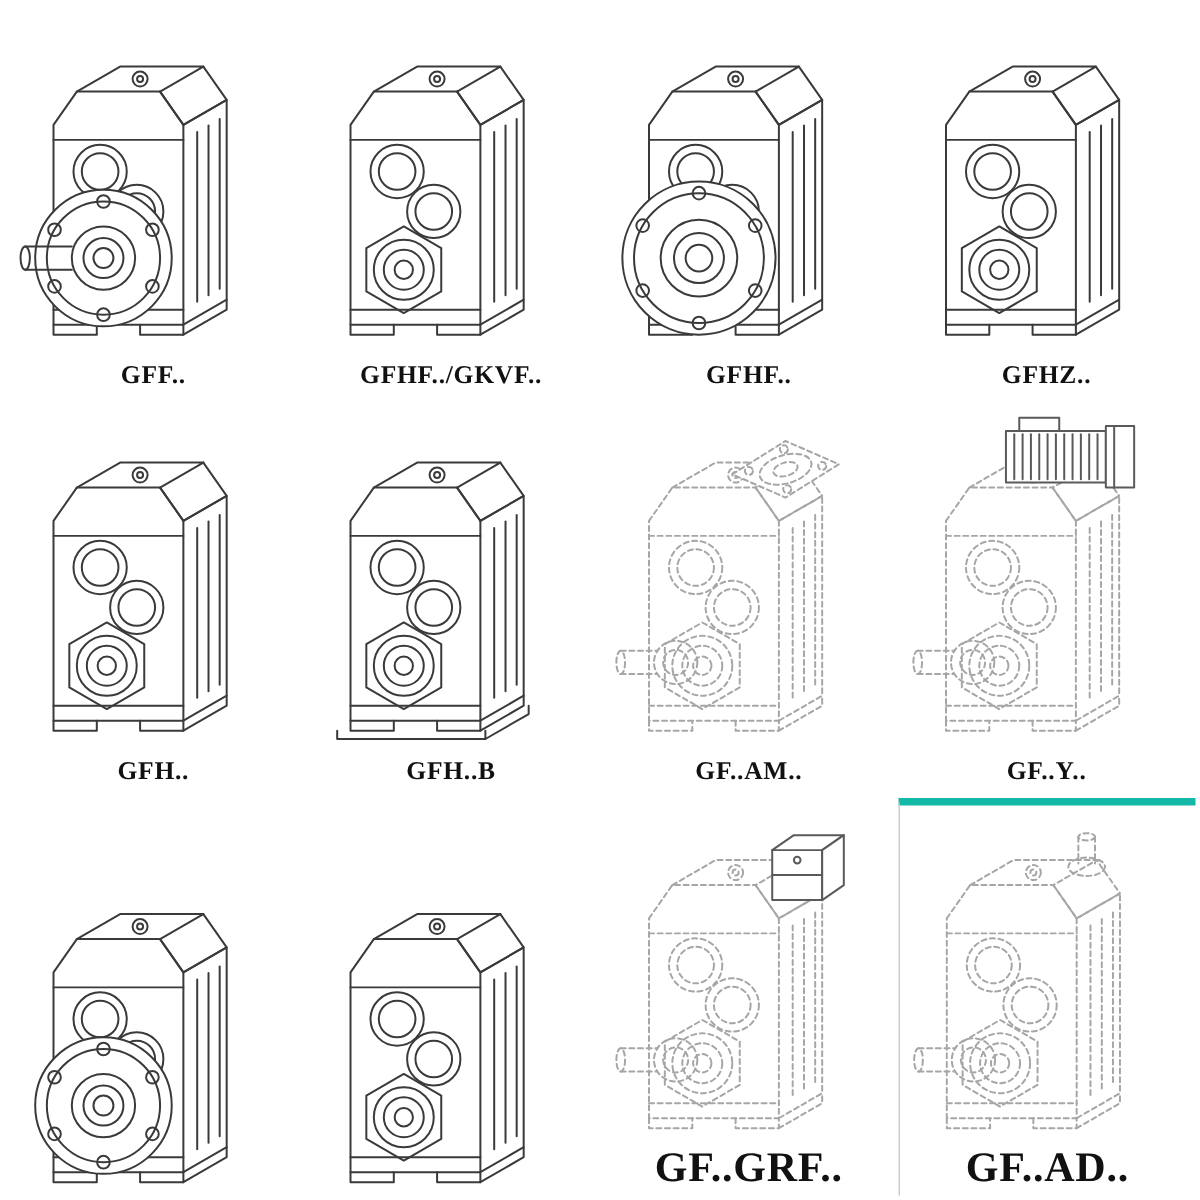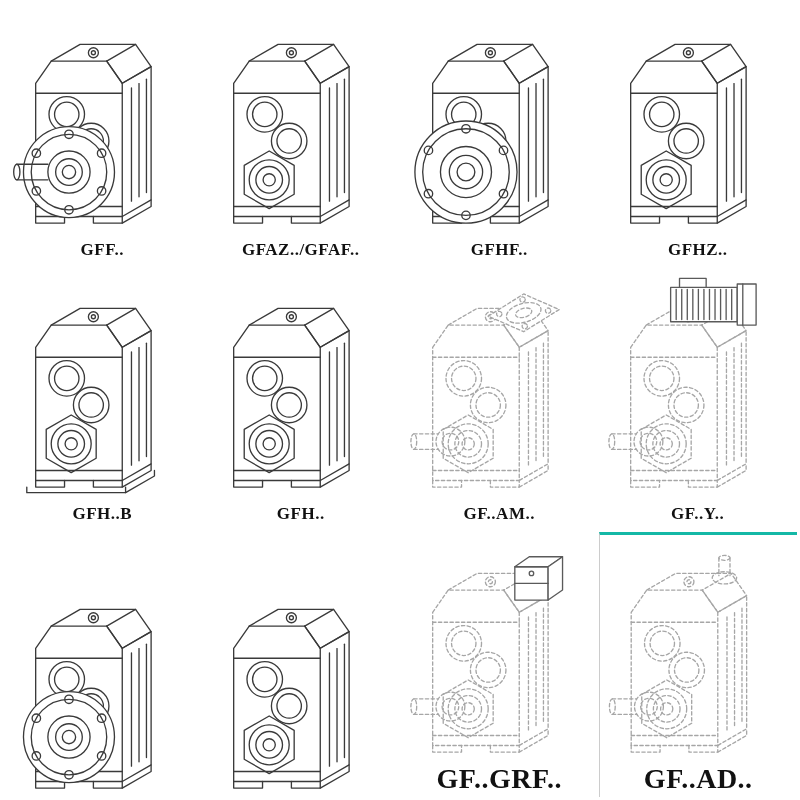--- a/index.html
+++ b/index.html
@@ -12,21 +12,21 @@
   .cell{
     display:flex;flex-direction:column;align-items:center;justify-content:flex-end;
     margin:0;min-width:0;min-height:0;box-sizing:border-box;padding:2px 0 0 0;
   }
   .cell svg{flex:1 1 auto;width:96%;max-height:222px;}
   .label{
     height:36px;display:flex;align-items:center;justify-content:center;
     font-weight:700;font-size:17px;letter-spacing:.5px;color:#111;white-space:nowrap;
   }
   
-  .cell:nth-child(12){border-left:1px solid #cccccc;border-top:3px solid #14b8a6;}
+  .cell:nth-child(12){border-left:1px solid #cccccc;border-top:5px solid #14b8a6;}
   .cell:nth-child(11) .label,.cell:nth-child(12) .label{font-size:28px;}
 </style>
 </head>
 <body>
 
 <main class="page">
 
   <figure class="cell">
     <svg viewBox="0 0 160 200" preserveAspectRatio="xMidYMid meet">
         <g fill="none" stroke="#3a3a3a" stroke-width="1.2" stroke-linejoin="round" stroke-linecap="round">
@@ -88,21 +88,21 @@
           <circle cx="48" cy="94" r="16"></circle>
           <circle cx="48" cy="94" r="11"></circle>
           <circle cx="70" cy="118" r="16"></circle>
           <circle cx="70" cy="118" r="11"></circle>
           <path d="M74.5,166.0 L52.0,179.0 L29.5,166.0 L29.5,140.0 L52.0,127.0 L74.5,140.0 Z"></path>
           <circle cx="52" cy="153" r="18"></circle>
           <circle cx="52" cy="153" r="12"></circle>
           <circle cx="52" cy="153" r="5.5"></circle>
         </g>
       </svg>
-    <figcaption class="label">GFAZ../GFAF..</figcaption>
+    <figcaption class="label">GFHF../GKVF..</figcaption>
   </figure>
 
   <figure class="cell">
     <svg viewBox="0 0 160 200" preserveAspectRatio="xMidYMid meet">
         <g fill="none" stroke="#3a3a3a" stroke-width="1.2" stroke-linejoin="round" stroke-linecap="round">
           <path d="M20,66 L34,46 L84,46 L98,66 L98,186 L20,186 Z"></path>
           <path d="M34,46 L60,31 L110,31 L84,46"></path>
           <path d="M84,46 L98,66 L124,51 L110,31"></path>
           <path d="M98,66 L124,51 L124,171 L98,186"></path>
           <line x1="106.3" y1="70.2" x2="106.3" y2="172.2"></line>
@@ -185,55 +185,55 @@
           <path d="M72,186 L72,192 L98,192 L98,186"></path>
           <path d="M98,192 L124,177 L124,171"></path>
           <circle cx="48" cy="94" r="16"></circle>
           <circle cx="48" cy="94" r="11"></circle>
           <circle cx="70" cy="118" r="16"></circle>
           <circle cx="70" cy="118" r="11"></circle>
           <path d="M74.5,166.0 L52.0,179.0 L29.5,166.0 L29.5,140.0 L52.0,127.0 L74.5,140.0 Z"></path>
           <circle cx="52" cy="153" r="18"></circle>
           <circle cx="52" cy="153" r="12"></circle>
           <circle cx="52" cy="153" r="5.5"></circle>
+        </g>
+      </svg>
+    <figcaption class="label">GFH..</figcaption>
+  </figure>
+
+  <figure class="cell">
+    <svg viewBox="0 0 160 200" preserveAspectRatio="xMidYMid meet">
+        <g fill="none" stroke="#3a3a3a" stroke-width="1.2" stroke-linejoin="round" stroke-linecap="round">
+          <path d="M20,66 L34,46 L84,46 L98,66 L98,186 L20,186 Z"></path>
+          <path d="M34,46 L60,31 L110,31 L84,46"></path>
+          <path d="M84,46 L98,66 L124,51 L110,31"></path>
+          <path d="M98,66 L124,51 L124,171 L98,186"></path>
+          <line x1="106.3" y1="70.2" x2="106.3" y2="172.2"></line>
+          <line x1="113.1" y1="66.3" x2="113.1" y2="168.3"></line>
+          <line x1="119.8" y1="62.4" x2="119.8" y2="164.4"></line>
+          <line x1="20" y1="75" x2="98" y2="75"></line>
+          <line x1="20" y1="177" x2="98" y2="177"></line>
+          <circle cx="72" cy="38.5" r="4.5"></circle>
+          <circle cx="72" cy="38.5" r="1.8"></circle>
+          <path d="M20,186 L20,192 L46,192 L46,186"></path>
+          <path d="M72,186 L72,192 L98,192 L98,186"></path>
+          <path d="M98,192 L124,177 L124,171"></path>
+          <circle cx="48" cy="94" r="16"></circle>
+          <circle cx="48" cy="94" r="11"></circle>
+          <circle cx="70" cy="118" r="16"></circle>
+          <circle cx="70" cy="118" r="11"></circle>
+          <path d="M74.5,166.0 L52.0,179.0 L29.5,166.0 L29.5,140.0 L52.0,127.0 L74.5,140.0 Z"></path>
+          <circle cx="52" cy="153" r="18"></circle>
+          <circle cx="52" cy="153" r="12"></circle>
+          <circle cx="52" cy="153" r="5.5"></circle>
           <path d="M12,192 L12,197 L101,197 L101,192"></path>
           <path d="M101,197 L127,182 L127,177"></path>
         </g>
       </svg>
     <figcaption class="label">GFH..B</figcaption>
-  </figure>
-
-  <figure class="cell">
-    <svg viewBox="0 0 160 200" preserveAspectRatio="xMidYMid meet">
-        <g fill="none" stroke="#3a3a3a" stroke-width="1.2" stroke-linejoin="round" stroke-linecap="round">
-          <path d="M20,66 L34,46 L84,46 L98,66 L98,186 L20,186 Z"></path>
-          <path d="M34,46 L60,31 L110,31 L84,46"></path>
-          <path d="M84,46 L98,66 L124,51 L110,31"></path>
-          <path d="M98,66 L124,51 L124,171 L98,186"></path>
-          <line x1="106.3" y1="70.2" x2="106.3" y2="172.2"></line>
-          <line x1="113.1" y1="66.3" x2="113.1" y2="168.3"></line>
-          <line x1="119.8" y1="62.4" x2="119.8" y2="164.4"></line>
-          <line x1="20" y1="75" x2="98" y2="75"></line>
-          <line x1="20" y1="177" x2="98" y2="177"></line>
-          <circle cx="72" cy="38.5" r="4.5"></circle>
-          <circle cx="72" cy="38.5" r="1.8"></circle>
-          <path d="M20,186 L20,192 L46,192 L46,186"></path>
-          <path d="M72,186 L72,192 L98,192 L98,186"></path>
-          <path d="M98,192 L124,177 L124,171"></path>
-          <circle cx="48" cy="94" r="16"></circle>
-          <circle cx="48" cy="94" r="11"></circle>
-          <circle cx="70" cy="118" r="16"></circle>
-          <circle cx="70" cy="118" r="11"></circle>
-          <path d="M74.5,166.0 L52.0,179.0 L29.5,166.0 L29.5,140.0 L52.0,127.0 L74.5,140.0 Z"></path>
-          <circle cx="52" cy="153" r="18"></circle>
-          <circle cx="52" cy="153" r="12"></circle>
-          <circle cx="52" cy="153" r="5.5"></circle>
-        </g>
-      </svg>
-    <figcaption class="label">GFH..</figcaption>
   </figure>
 
   <figure class="cell">
     <svg viewBox="0 0 160 200" preserveAspectRatio="xMidYMid meet">
         <g fill="none" stroke="#a6a6a6" stroke-width="1.2" stroke-linejoin="round" stroke-linecap="round" stroke-dasharray="3,2.2">
           <path d="M20,66 L34,46 L84,46 L98,66 L98,186 L20,186 Z"></path>
           <path d="M34,46 L60,31 L110,31 L84,46"></path>
           <path d="M84,46 L98,66 L124,51 L110,31"></path>
           <path d="M98,66 L124,51 L124,171 L98,186"></path>
           <line x1="106.3" y1="70.2" x2="106.3" y2="172.2"></line>

